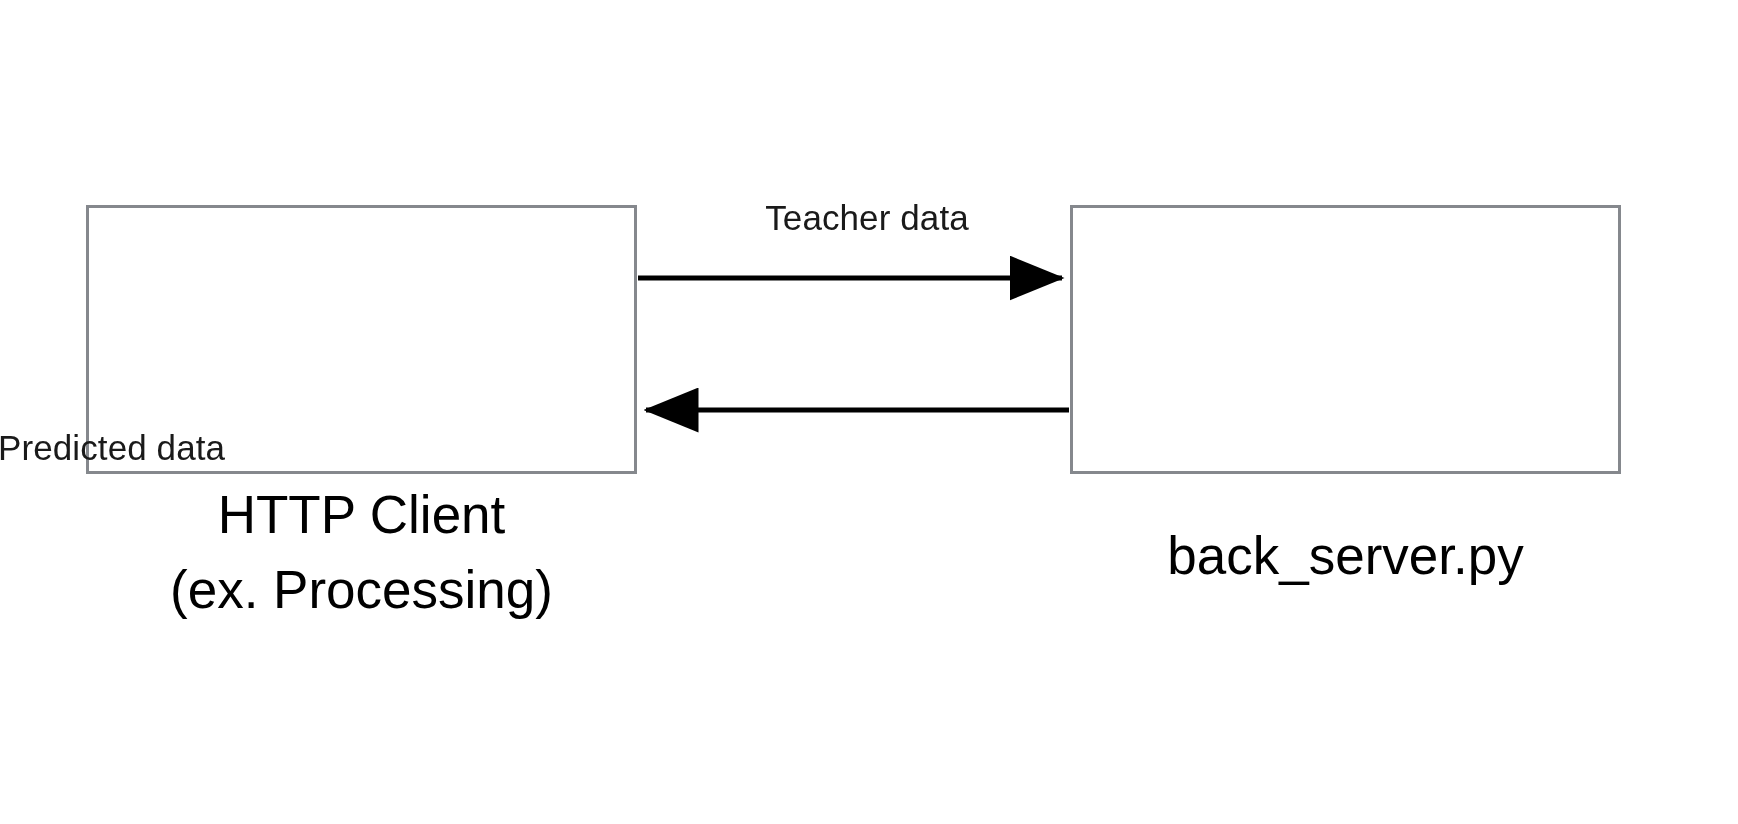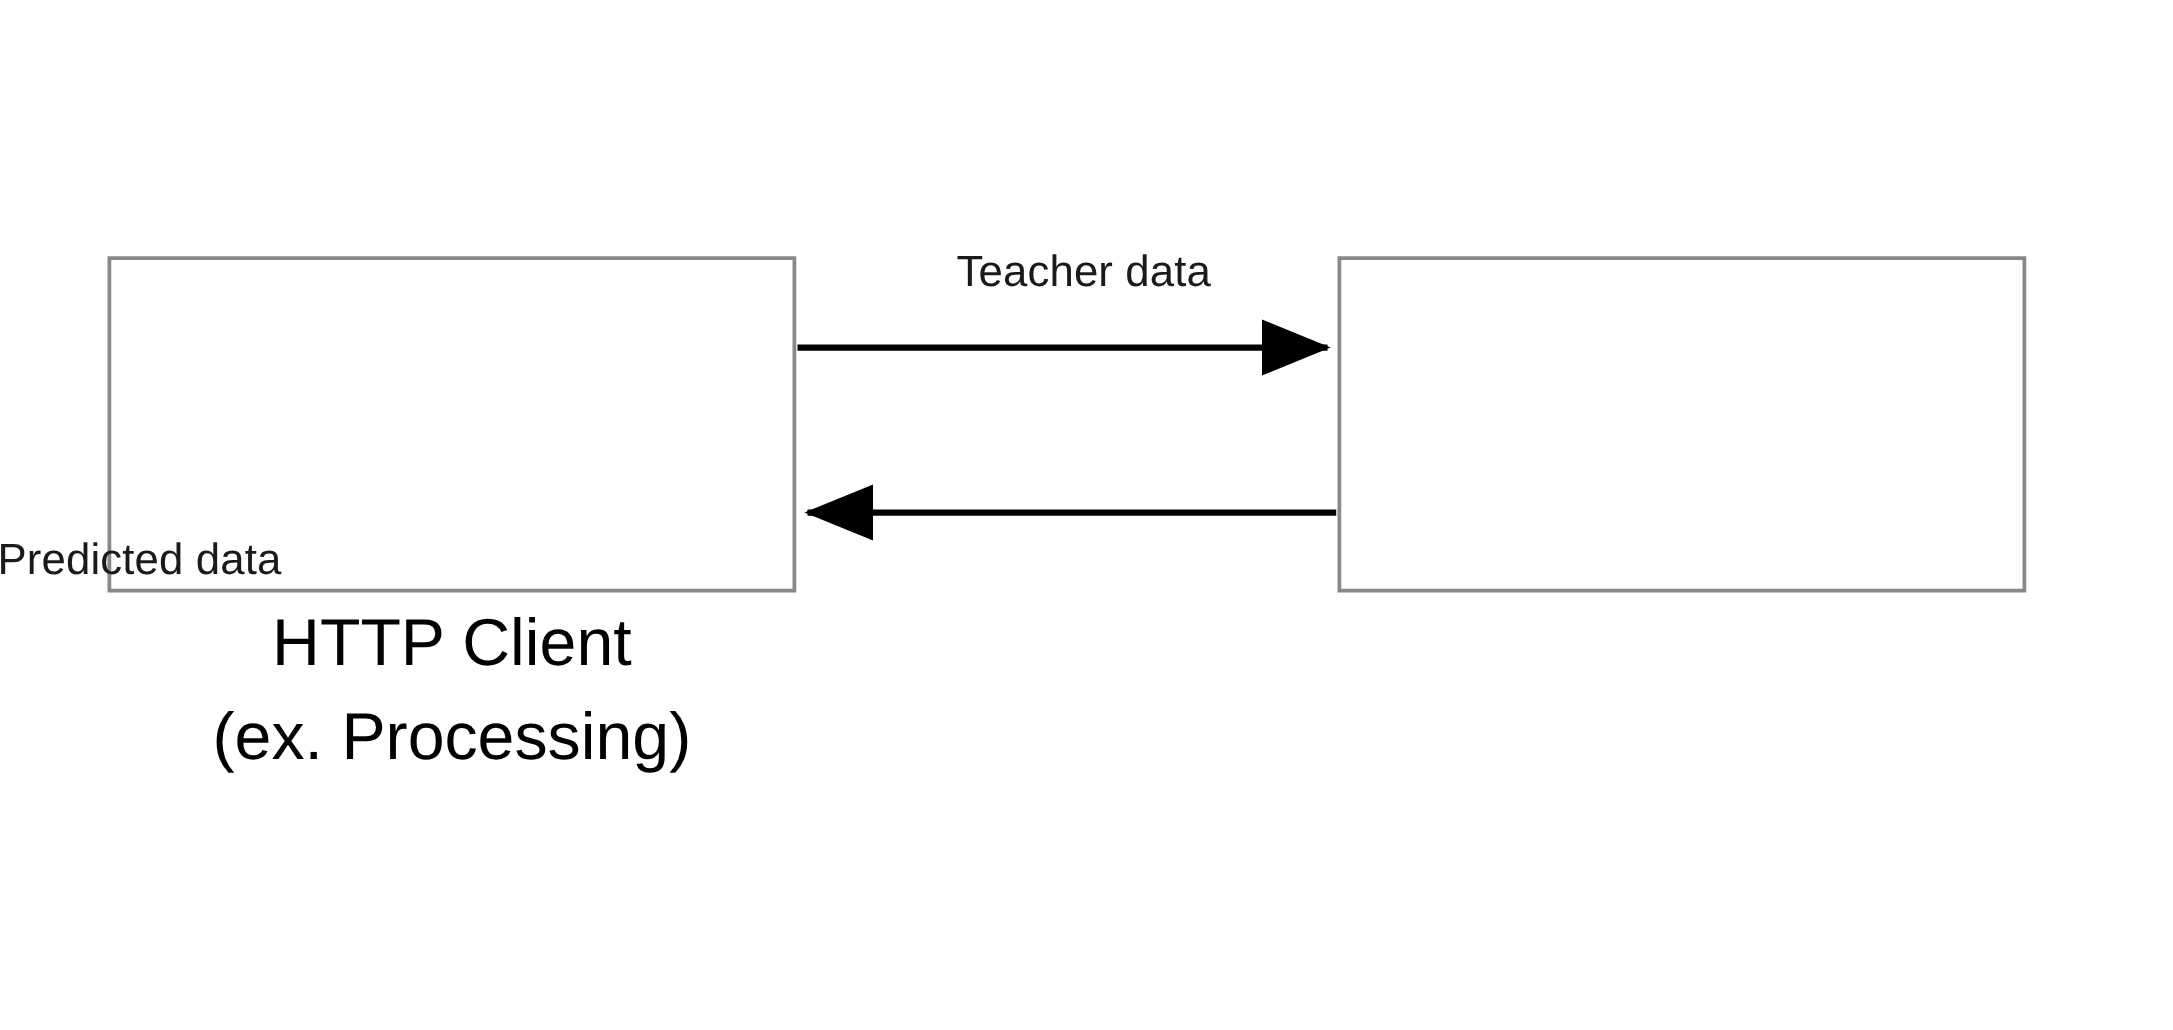--- a/index.html
+++ b/index.html
@@ -131,14 +131,15 @@
     <line x1="1069" y1="410" x2="646" y2="410" stroke="#000000" stroke-width="5" marker-end="url(#arrowhead-left)"></line>
   </svg>
 
   <div class="edge-label" id="teacher-data-label"><span class="label-inner">Teacher data</span></div>
 
   <div class="edge-label" id="predicted-data-label"><span class="label-inner">Predicted data</span></div>
 
   <div class="node-caption" id="client-caption">HTTP Client
 (ex. Processing)</div>
 
+  <div class="node-caption" id="server-caption">back_server.py</div>
 
 </div>
 
 </body></html>

